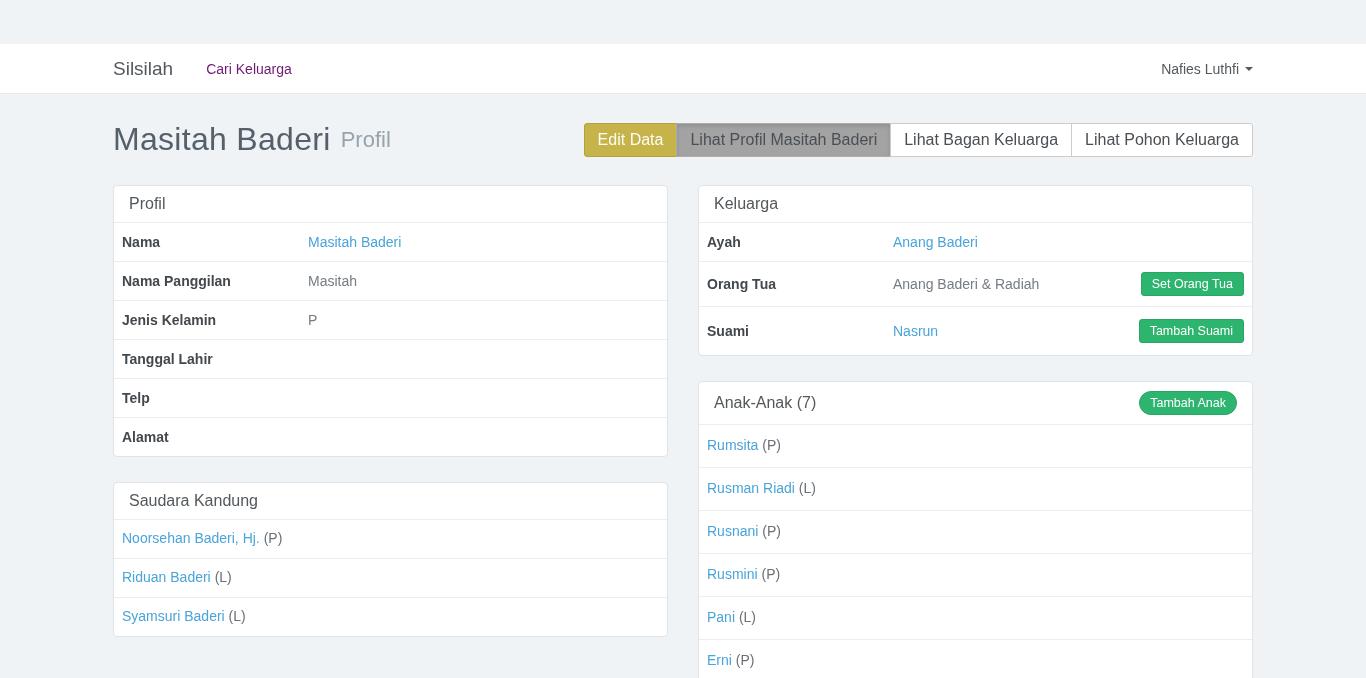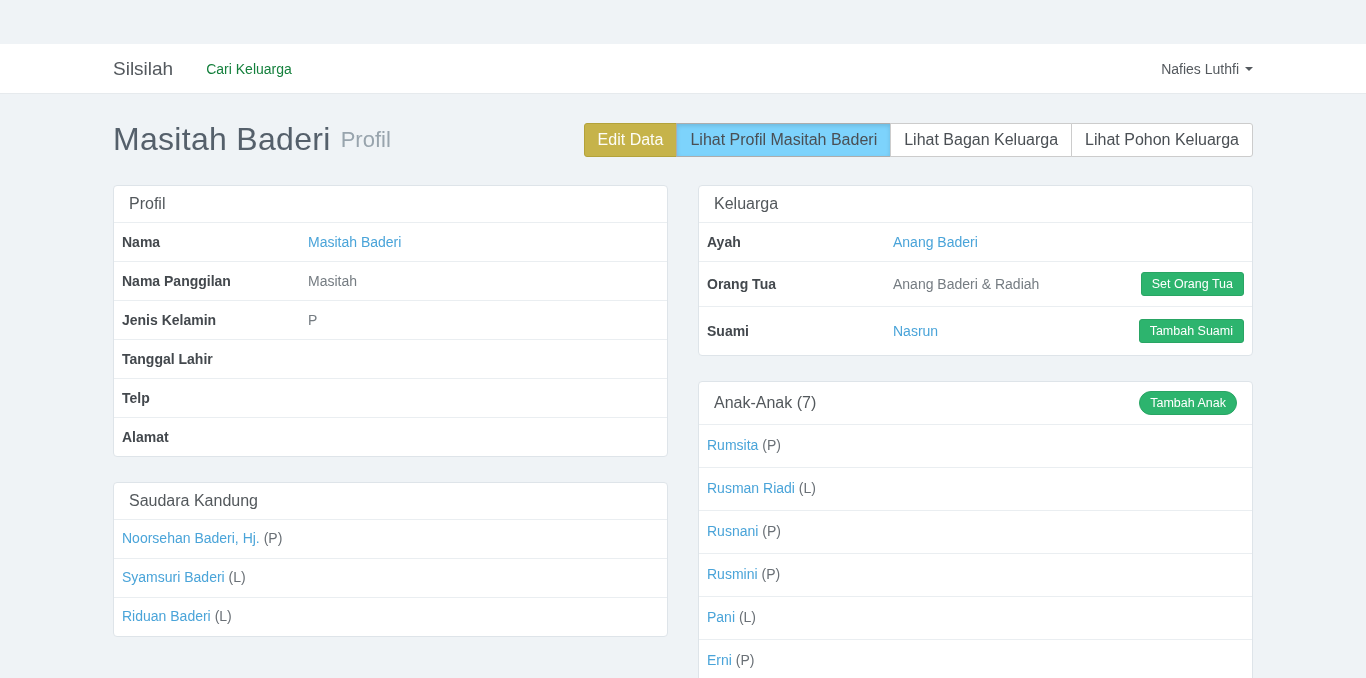--- a/index.html
+++ b/index.html
@@ -13,21 +13,21 @@
   .container { width:1140px; margin:0 auto; }
 
   
   .navbar {
     background:#ffffff;
     height:50px;
     border-bottom:1px solid #e6eaed;
   }
   .navbar .container { display:flex; align-items:center; height:100%;margin-top:44px; }
   .brand { font-size:19px; color:#54595e; text-decoration:none; cursor:pointer; }
-  .nav-link { font-size:14px; color:#15803d; margin-left:33px; text-decoration:none; cursor:pointer; }
+  .nav-link { font-size:14px; color:#701a75; margin-left:33px; text-decoration:none; cursor:pointer; }
   .user-menu { margin-left:auto; font-size:14px; color:#54595e; cursor:pointer; display:flex; align-items:center; }
   .caret {
     display:inline-block; margin-left:6px;
     width:0; height:0;
     border-left:4px solid transparent;
     border-right:4px solid transparent;
     border-top:4px solid #54595e;
   }
 
   
@@ -46,21 +46,21 @@
     border:1px solid #cccccc;
     background:#ffffff;
     color:#4a4f54;
     cursor:pointer;
     margin-left:-1px;
     white-space:nowrap;
   }
   .btn-group .btn:first-child { border-radius:3px 0 0 3px; margin-left:0; }
   .btn-group .btn:last-child  { border-radius:0 3px 3px 0; }
   .btn-gold   { background:#c6b34a; border-color:#b3a23a; color:#fdfdf8; }
-  .btn-active { background:#7dd3fc; border-color:#adadad; box-shadow:inset 0 2px 4px rgba(0,0,0,.12); }
+  .btn-active { background:#a3a3a3; border-color:#adadad; box-shadow:inset 0 2px 4px rgba(0,0,0,.12); }
   .btn-green {
     background:#2db46e; border:1px solid #29a564; color:#ffffff;
     font-size:12.5px; padding:4px 10px; border-radius:3px; cursor:pointer;
     font-family:"Liberation Sans", sans-serif;
   }
 
   
   .row2 { display:flex; gap:30px; align-items:flex-start; }
   .col { flex:1; min-width:0; }
   .panel {
@@ -154,25 +154,25 @@
         </div>
       </div>
 
       <div class="panel">
         <div class="panel-heading">Saudara Kandung</div>
         <div class="list-row">
           <a>Noorsehan Baderi, Hj.</a>
           <span class="gender">(P)</span>
         </div>
         <div class="list-row">
+          <a>Riduan Baderi</a>
+          <span class="gender">(L)</span>
+        </div>
+        <div class="list-row">
           <a>Syamsuri Baderi</a>
-          <span class="gender">(L)</span>
-        </div>
-        <div class="list-row">
-          <a>Riduan Baderi</a>
           <span class="gender">(L)</span>
         </div>
       </div>
 
     </div>
 
     <div class="col">
 
       <div class="panel">
         <div class="panel-heading">Keluarga</div>

